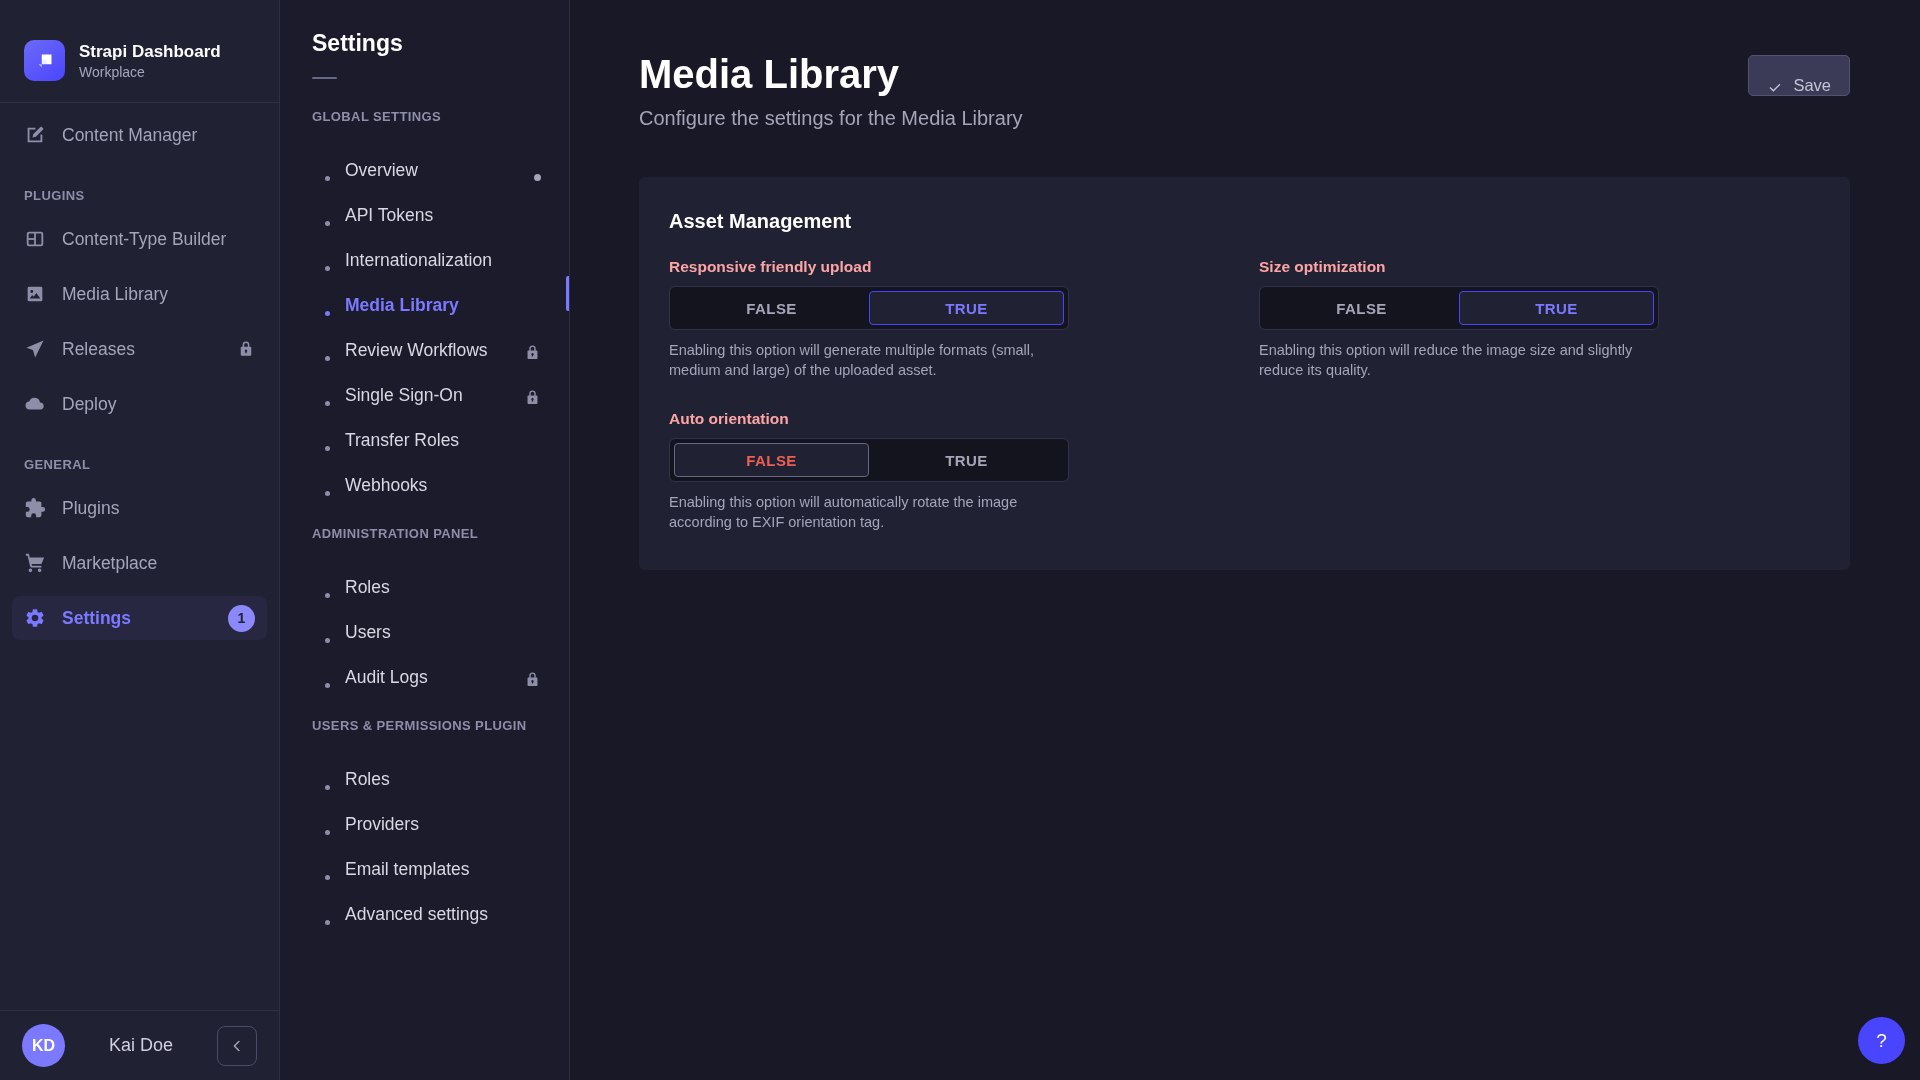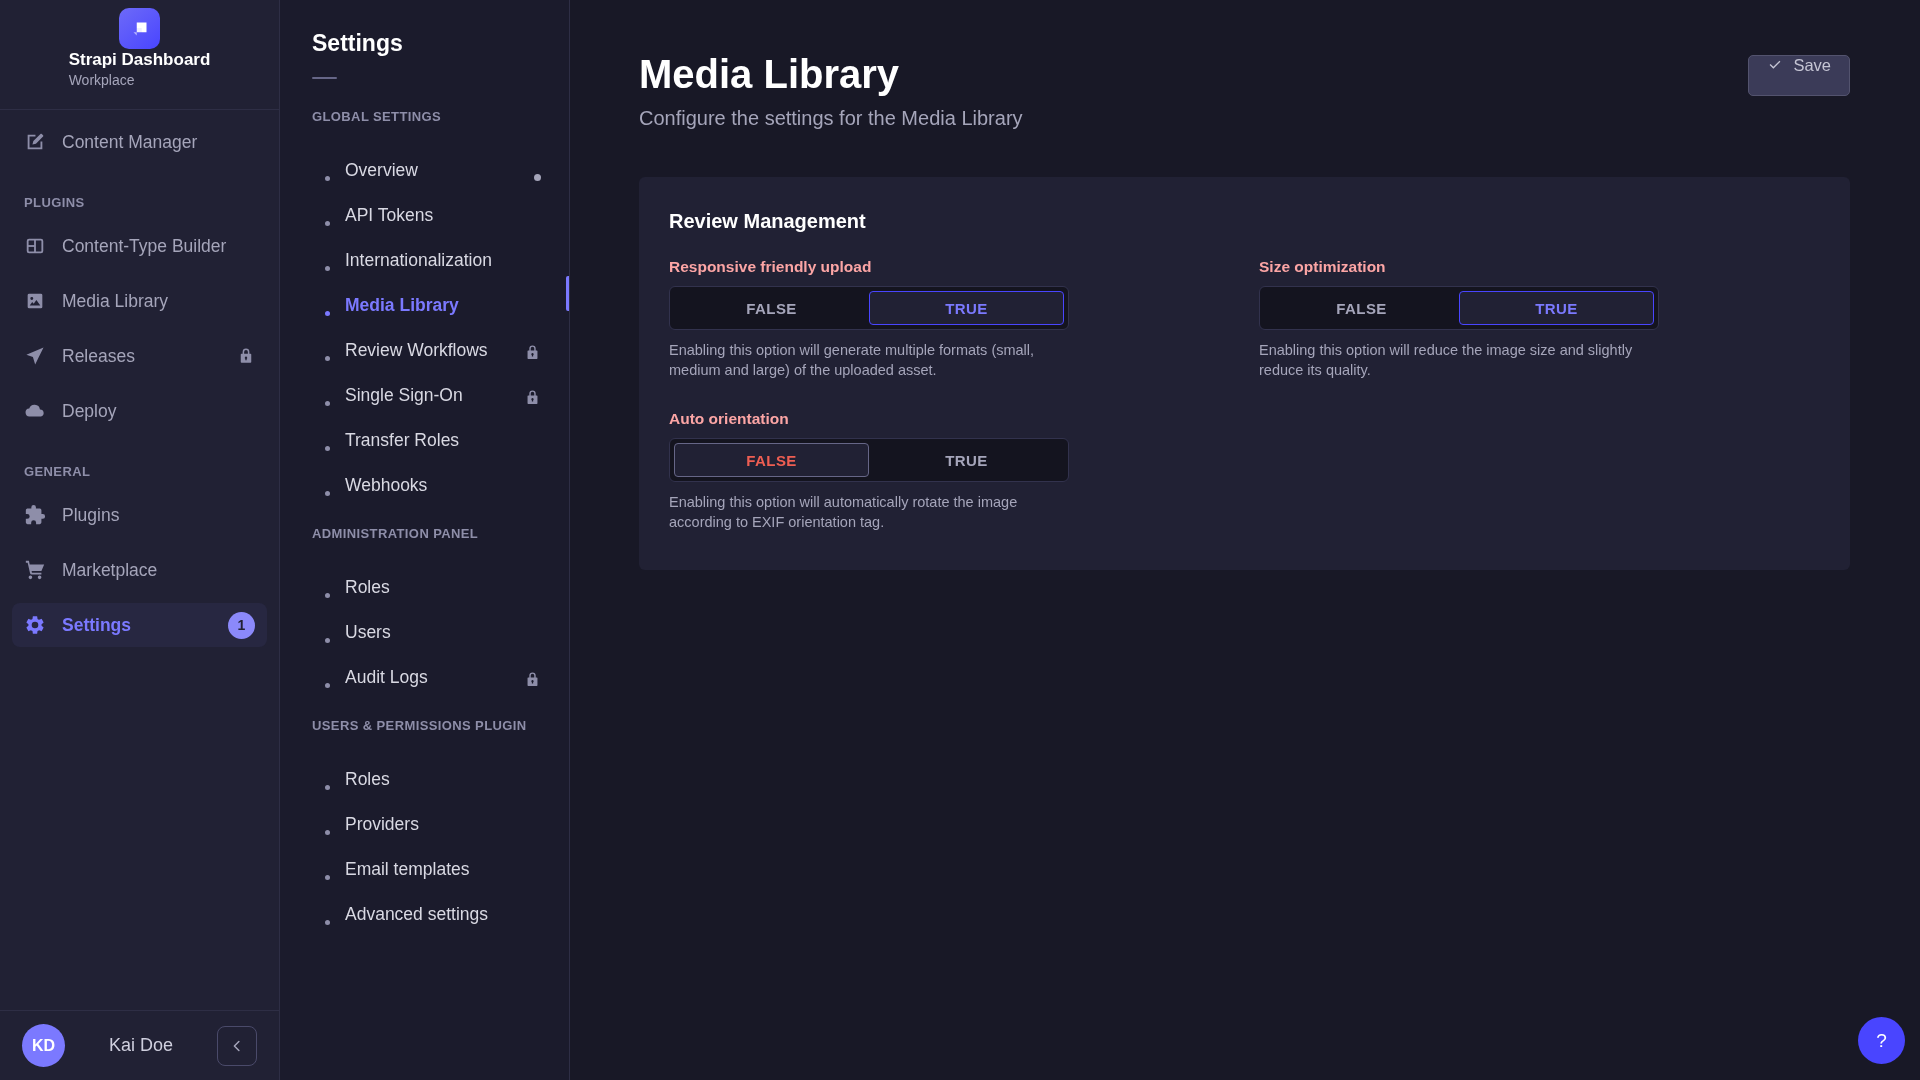--- a/index.html
+++ b/index.html
@@ -3,22 +3,22 @@
 <meta charset="utf-8">
 <style>
   * { margin:0; padding:0; box-sizing:border-box; }
   html,body { width:1920px; height:1080px; overflow:hidden; background:#181826;
     font-family:"Liberation Sans", sans-serif; }
   .app { display:flex; width:100%; height:100%; }
 
   
   .mainnav { width:280px; background:#212134; border-right:1px solid #2e2e45;
     display:flex; flex-direction:column; flex-shrink:0; }
-  .brand { display:flex; align-items:center; padding:8px 24px 21px;
-    border-bottom:1px solid #2e2e45; cursor:pointer;flex-direction:column; }
+  .brand { display:flex; align-items:center; gap:14px; padding:40px 24px 21px;
+    border-bottom:1px solid #2e2e45; cursor:pointer; }
   .logo { width:41px; height:41px; border-radius:10px; flex-shrink:0;
     background:linear-gradient(140deg,#6d6af8,#4945ff); display:flex;
     align-items:center; justify-content:center; }
   .logo svg { width:26px; height:26px; }
   .brand-title { color:#ffffff; font-size:17px; font-weight:700; line-height:1.25; }
   .brand-sub { color:#a5a5ba; font-size:14px; margin-top:2px; }
   .nav-sections { flex:1; padding:10px 12px 0; }
   .nav-section-label { padding:20px 12px 14px; font-size:13px; font-weight:700;
     color:#8e8ea9; letter-spacing:.03em; }
   .nav-item { display:flex; align-items:center; gap:16px; height:44px;
@@ -60,21 +60,21 @@
     bottom:5px; width:3px; background:#7b79ff; border-radius:2px 0 0 2px; }
   .notif-dot { margin-left:auto; width:7px; height:7px; border-radius:50%;
     background:#a5a5ba; }
   .subnav-item .icon.right { width:17px; height:17px; }
 
   
   .content { flex:1; position:relative; padding:52px 70px 0 69px; }
   .content-header { display:flex; align-items:flex-start; justify-content:space-between; }
   .page-title { color:#ffffff; font-size:40px; font-weight:700; line-height:1.1; }
   .page-subtitle { color:#a5a5ba; font-size:20px; margin-top:11px; }
-  .save-btn { display:flex; align-items:flex-start; gap:10px; height:41px; padding:0 18px;
+  .save-btn { display:flex; align-items:flex-end; gap:10px; height:41px; padding:0 18px;
     background:#3b3b58; border:1px solid #53536e; border-radius:5px; color:#c5c5d4;
     font-size:16.5px; font-family:inherit; cursor:pointer; margin-top:3px; }
   .save-btn .icon { width:16px; height:16px; color:#c5c5d4; }
 
   .card { margin-top:47px; background:#212134; border-radius:6px;
     padding:33px 30px 38px; }
   .card-title { color:#ffffff; font-size:20px; font-weight:700; margin-bottom:25px; }
   .fields { display:grid; grid-template-columns:400px 400px; column-gap:190px;
     row-gap:30px; }
   .field-label { color:#fca5a5; font-size:15.5px; font-weight:700; margin-bottom:10px; }
@@ -309,21 +309,21 @@
         <span class="icon">
           <svg viewBox="0 0 24 24">
               <path fill="currentColor" d="M9.55 16.2L5.3 12l-1.4 1.4 5.65 5.6L20.1 8.45l-1.4-1.4z"></path>
             </svg>
         </span>
         <span>Save</span>
       </button>
     </div>
 
     <section class="card">
-      <h2 class="card-title">Review Management</h2>
+      <h2 class="card-title">Asset Management</h2>
       <div class="fields" id="fields">
           <div class="field">
             <div class="field-label">Responsive friendly upload</div>
             <div class="toggle">
               <div class="seg">FALSE</div>
               <div class="seg sel-true">TRUE</div>
             </div>
             <div class="field-hint">Enabling this option will generate multiple formats (small, medium and large) of the uploaded asset.</div>
           </div>
           <div class="field">

